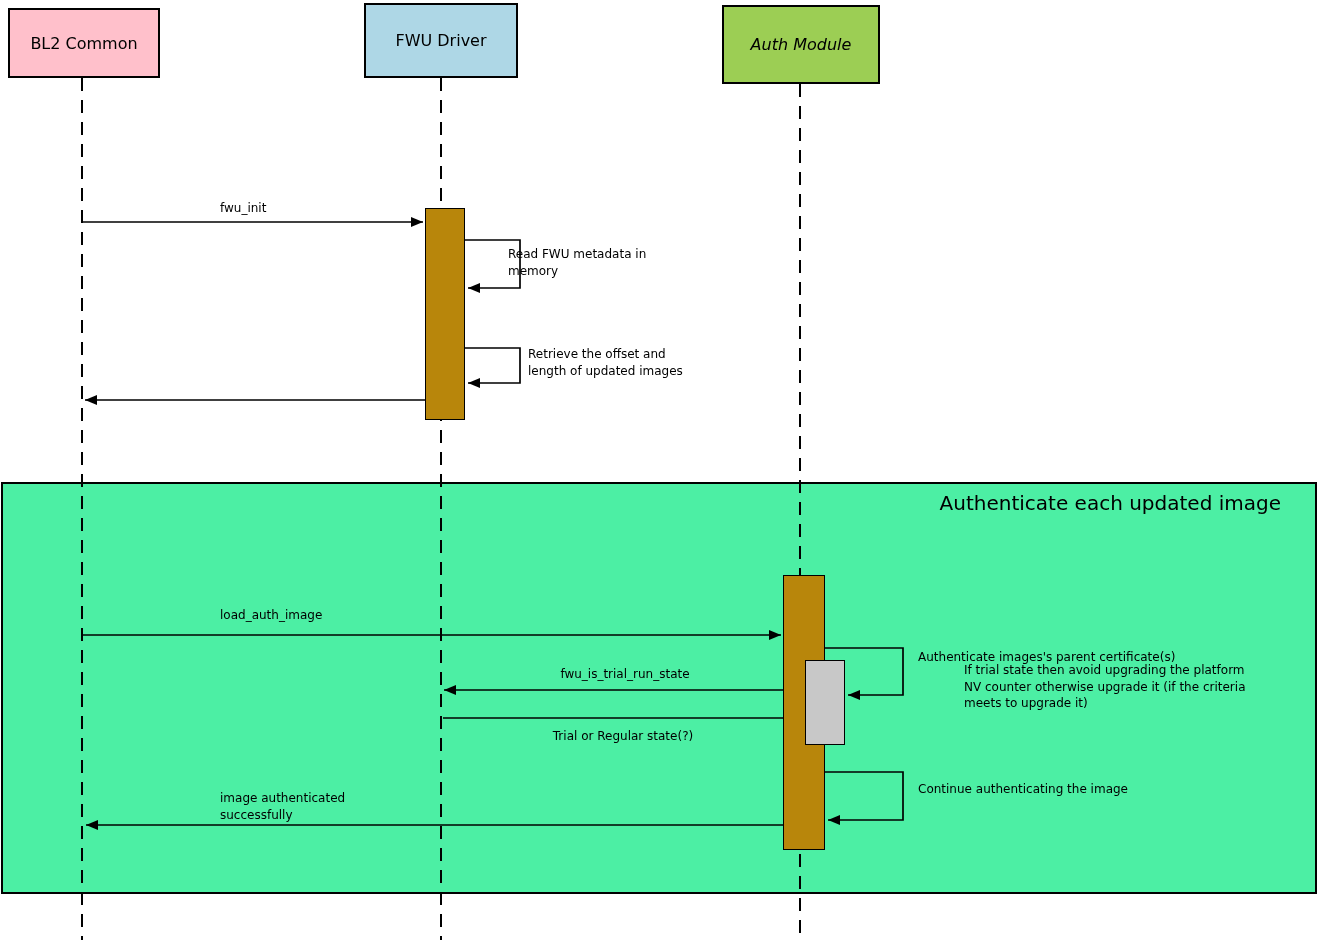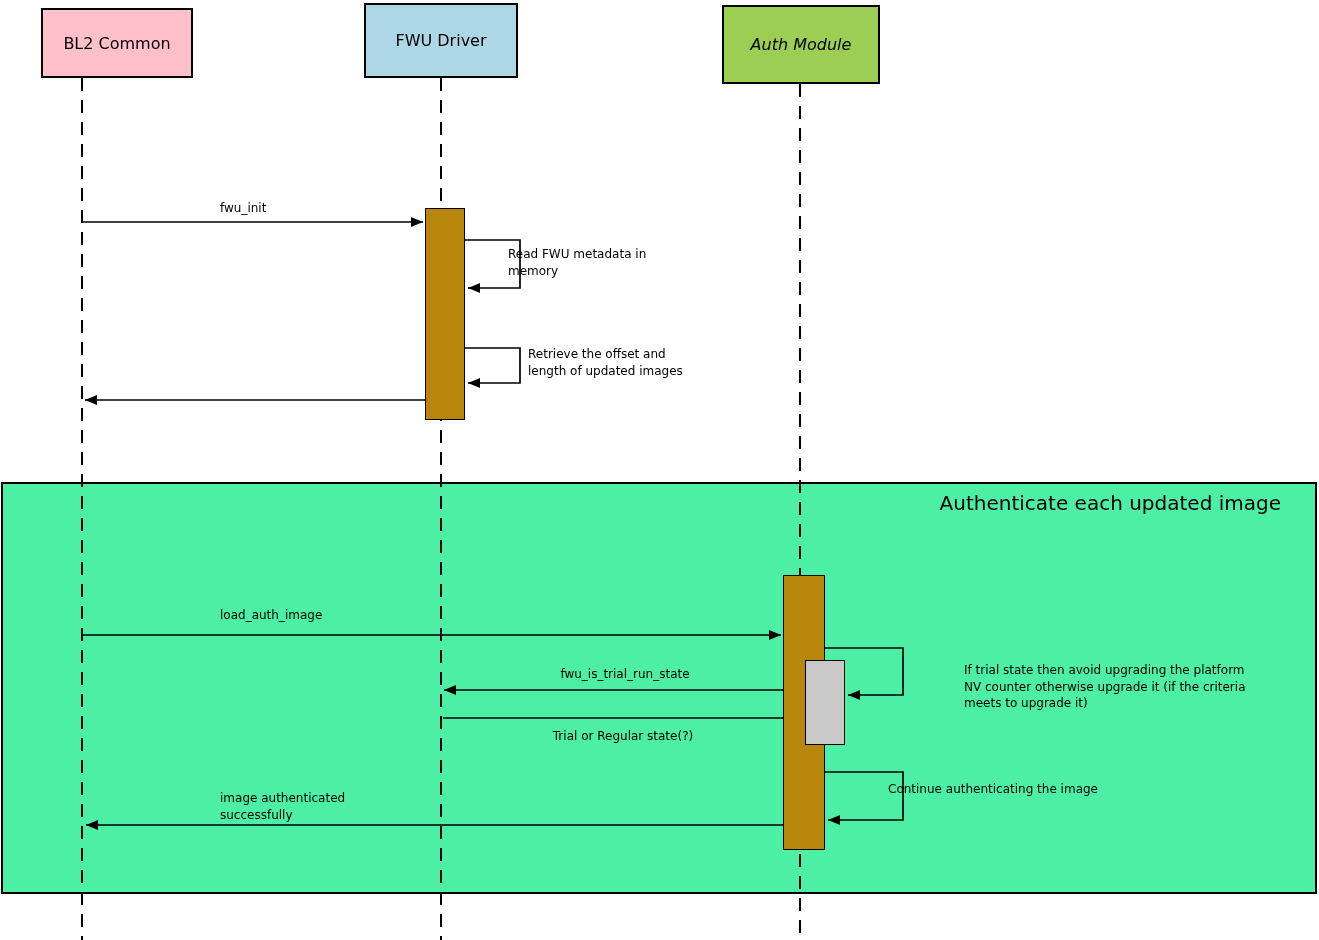--- a/index.html
+++ b/index.html
@@ -87,43 +87,44 @@
 
       <line x1="82" y1="635" x2="781" y2="635" marker-end="url(#arrowhead)"></line>
       <polyline points="825,648 903,648 903,695 848,695" marker-end="url(#arrowhead)"></polyline>
       <line x1="805" y1="690" x2="444" y2="690" marker-end="url(#arrowhead)"></line>
       <line x1="443" y1="718" x2="802" y2="718" marker-end="url(#arrowhead)"></line>
       <polyline points="825,772 903,772 903,820 828,820" marker-end="url(#arrowhead)"></polyline>
       <line x1="783" y1="825" x2="86" y2="825" marker-end="url(#arrowhead)"></line>
     </g>
   </svg>
 
-  <div class="actor actor-bl2" style="left:8px; top:8px; width:152px; height:70px;margin-left:33px;">
+  <div class="actor actor-bl2" style="left:8px; top:8px; width:152px; height:70px;">
     <span>BL2 Common</span>
   </div>
   <div class="actor actor-fwu" style="left:364px; top:3px; width:154px; height:75px;">
     <span>FWU Driver</span>
   </div>
   <div class="actor actor-auth" style="left:722px; top:5px; width:158px; height:79px;">
     <span>Auth Module</span>
   </div>
 
   <div class="bar bar-activation" style="left:425px; top:208px; width:40px; height:212px;"></div>
   <div class="bar bar-activation" style="left:783px; top:575px; width:42px; height:275px;"></div>
   <div class="bar bar-nested" style="left:805px; top:660px; width:40px; height:85px;"></div>
 
   <div class="label" style="left:220px; top:200px;">fwu_init</div>
   <div class="label" style="left:508px; top:246px;">Read FWU metadata in
 memory</div>
   <div class="label" style="left:528px; top:346px;">Retrieve the offset and
 length of updated images</div>
 
   <div class="label" style="left:220px; top:607px;">load_auth_image</div>
+  <div class="label" style="left:918px; top:649px;">Authenticate images's parent certificate(s)</div>
   <div class="label center" style="left:445px; top:666px; width:360px;">fwu_is_trial_run_state</div>
   <div class="label center" style="left:443px; top:696px; width:360px;margin-top:32px;">Trial or Regular state(?)</div>
   <div class="label" style="left:918px; top:662px;margin-left:46px;">If trial state then avoid upgrading the platform
 NV counter otherwise upgrade it (if the criteria
 meets to upgrade it)</div>
-  <div class="label" style="left:888px; top:781px;">Continue authenticating the image</div>
+  <div class="label" style="left:918px; top:781px;">Continue authenticating the image</div>
   <div class="label" style="left:220px; top:778px;margin-top:12px;">image authenticated
 successfully</div>
 
 </div>
 
 </body></html>

